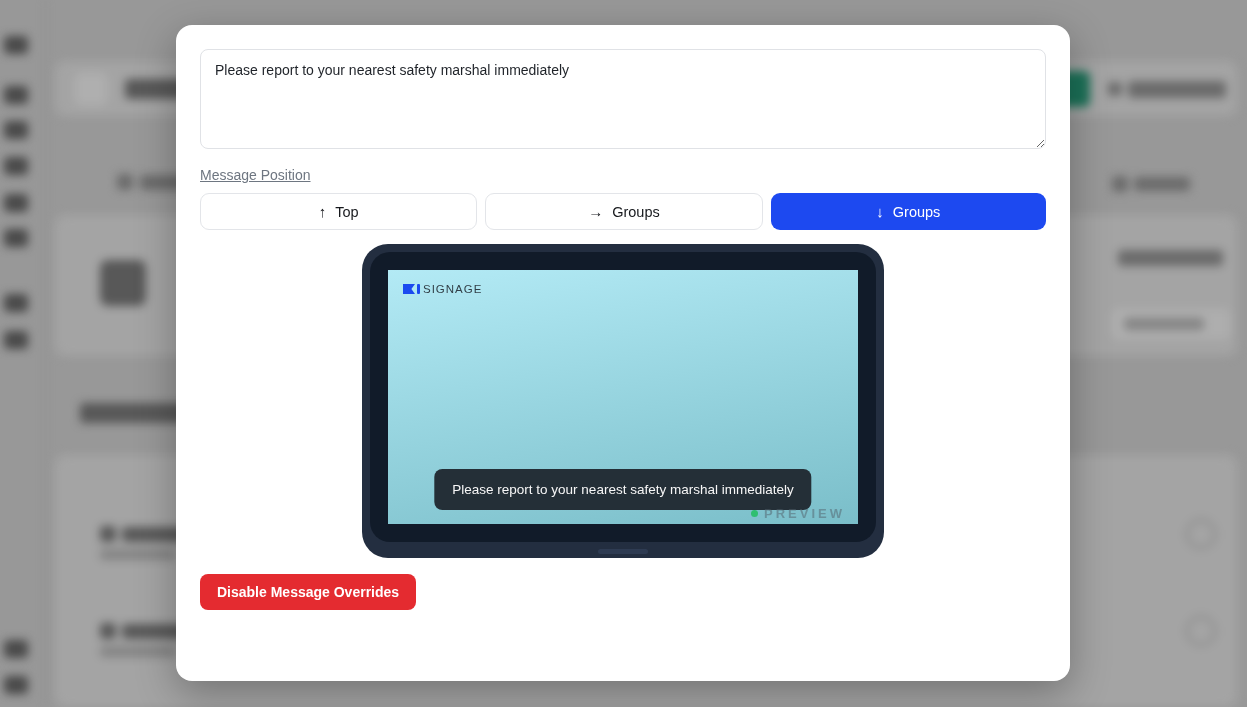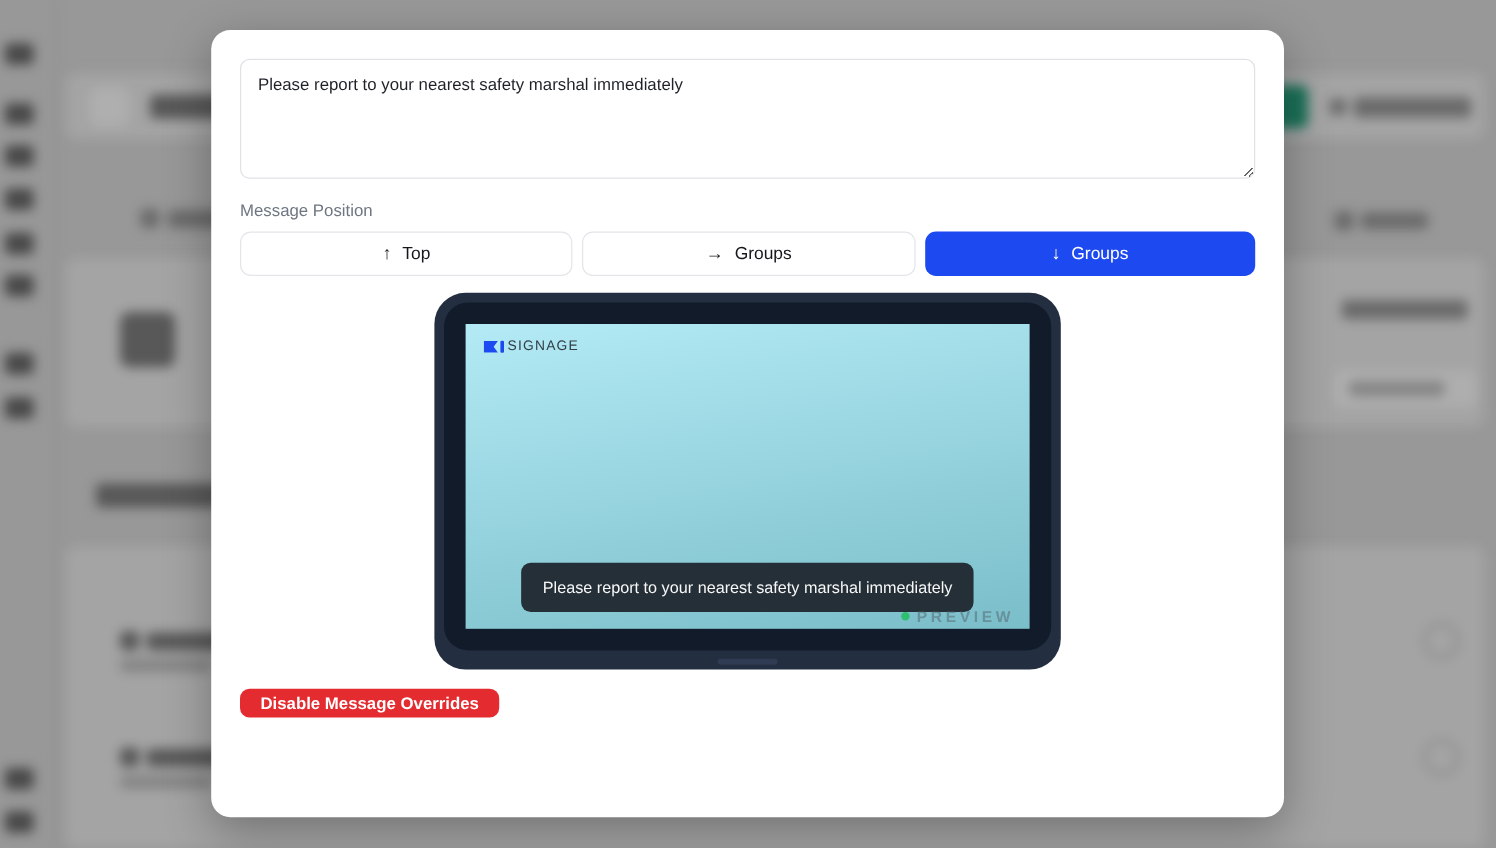--- a/index.html
+++ b/index.html
@@ -41,21 +41,21 @@
   }
 
   .message-textarea {
     width: 100%; height: 100px; resize: vertical;
     border: 1px solid #e0e2e6; border-radius: 8px;
     padding: 12px 14px; font-size: 14px; color: #1f2329;
     font-family: "Liberation Sans", sans-serif; outline: none;
     margin-bottom: 18px; display: block; background: #fff;
   }
 
-  .position-label { font-size: 14px; color: #6e7681; margin-bottom: 10px; }
+  .position-label { font-size: 14px; color: #6e7681; margin-bottom: 10px; text-decoration: underline; }
 
   .position-row { display: flex; gap: 8px; margin-bottom: 14px; }
   .pos-btn {
     flex: 1; height: 37px; border-radius: 9px;
     background: #ffffff; border: 1px solid #e3e5e9;
     display: flex; align-items: center; justify-content: center; gap: 9px;
     font-size: 14.5px; color: #16181c; cursor: pointer;
     font-family: "Liberation Sans", sans-serif; font-weight: 500;
   }
   .pos-btn .arrow { font-size: 15px; line-height: 1; }
@@ -100,21 +100,21 @@
   }
   .preview-dot { width: 7px; height: 7px; border-radius: 50%; background: var(--preview-dot); }
   .preview-text {
     font-size: 13px; font-weight: 700; letter-spacing: 3px;
     color: rgba(82, 98, 108, 0.5);
   }
 
   
   .actions-row { display: flex; justify-content: space-between; align-items: center; }
   .action-btn {
-    height: 24px; border: none; border-radius: 8px; cursor: pointer;
+    height: 36px; border: none; border-radius: 8px; cursor: pointer;
     padding: 0 17px; font-size: 14px; font-weight: 600; color: #ffffff;
     font-family: "Liberation Sans", sans-serif;
   }
   .action-btn.danger { background: var(--danger-red); }
   .action-btn.dark { background: var(--dark-button); }
 </style>
 </head>
 <body>
 
 <div class="bg-page">

